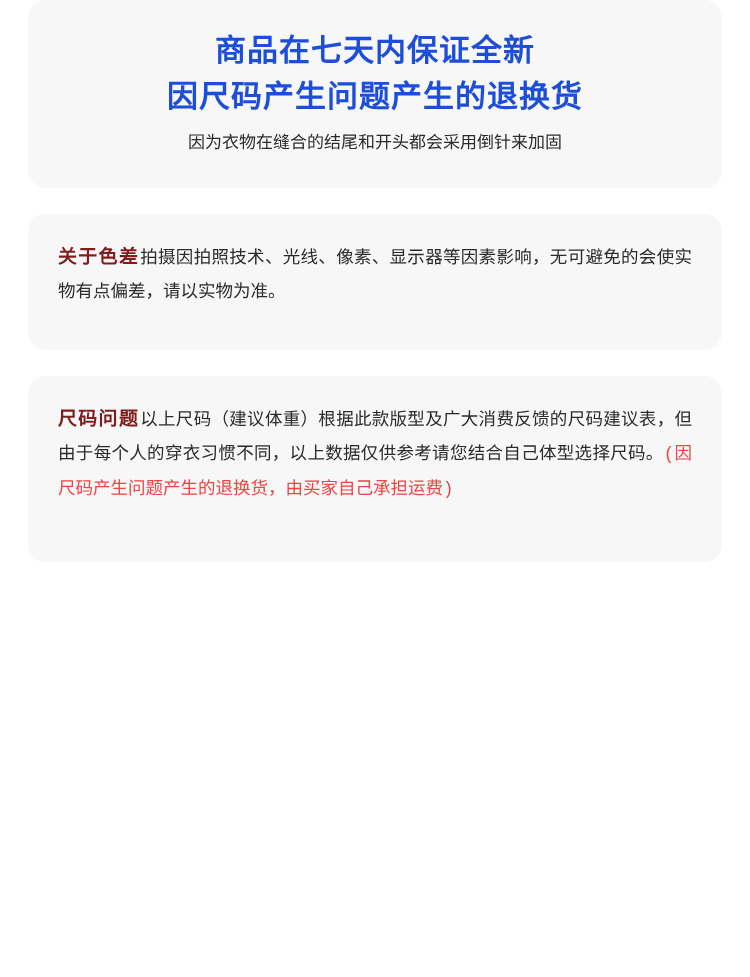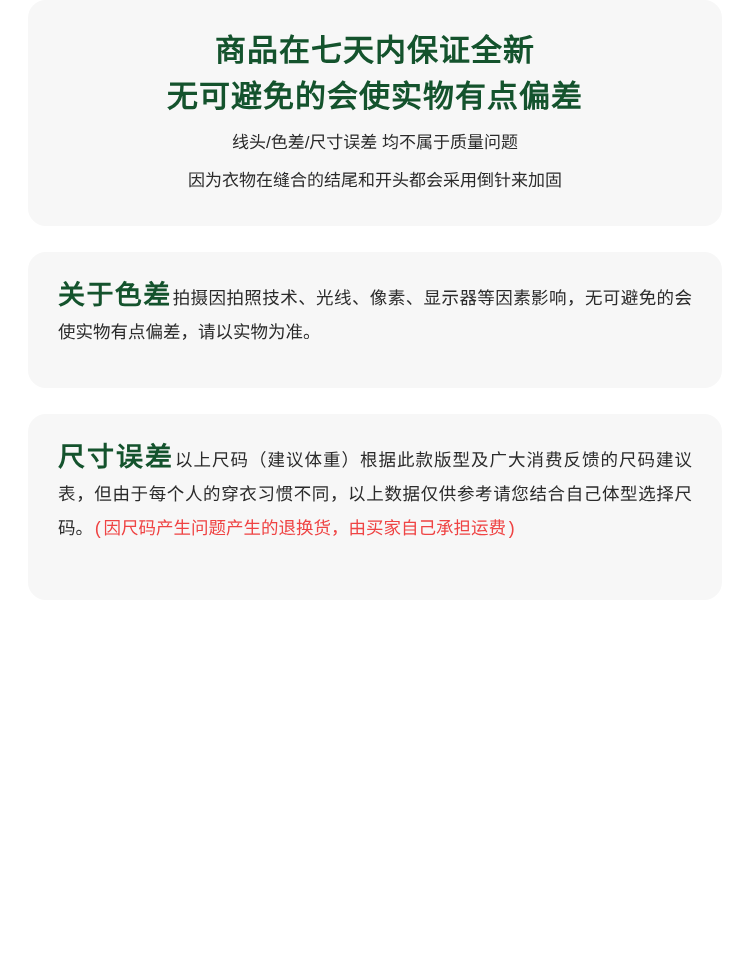--- a/index.html
+++ b/index.html
@@ -52,21 +52,21 @@
     margin: 0 28px 26px 28px;
     box-sizing: border-box;
   }
 
   
   .card-notice {
     padding: 28px 20px 30px 20px;
     text-align: center;
   }
   .notice-head {
-    color: #14532d;
+    color: #1d4ed8;
     font-size: 31px;
     font-weight: bold;
     line-height: 46px;
     letter-spacing: 1px;
   }
   .notice-sub {
     margin-top: 8px;
     font-size: 17px;
     line-height: 30px;
     color: #2b2b2b;
@@ -76,54 +76,53 @@
   .card-section {
     padding: 26px 30px 30px 30px;
   }
   .section-body {
     font-size: 17.5px;
     line-height: 34px;
     color: #2b2b2b;
     text-align: justify;
   }
   .section-title {
-    font-size: 27px;
+    font-size: 19px;
     font-weight: bold;
-    color: #14532d;
+    color: #7f1d1d;
     letter-spacing: 1px;
     margin-right: 1px;
   }
   .red-note {
     color: #ef4444;
     font-family: Liberation Mono, monospace;
   }
 
   .card-color   { min-height: 136px; }
   .card-thread  { min-height: 136px; }
   .card-size    { min-height: 186px; }
 </style>
 </head>
 <body>
 
 <div class="page">
 
 
   <div class="card card-notice">
     <div class="notice-head">商品在七天内保证全新</div>
-    <div class="notice-head">无可避免的会使实物有点偏差</div>
-    <div class="notice-sub">线头/色差/尺寸误差 均不属于质量问题</div>
+    <div class="notice-head">因尺码产生问题产生的退换货</div>
     <div class="notice-sub">因为衣物在缝合的结尾和开头都会采用倒针来加固</div>
   </div>
 
   <div class="card card-section card-color">
     <div class="section-body">
       <span class="section-title">关于色差</span><span>拍摄因拍照技术、光线、像素、显示器等因素影响，无可避免的会使实物有点偏差，请以实物为准。</span>
     </div>
   </div>
 
 
   <div class="card card-section card-size">
     <div class="section-body">
-      <span class="section-title">尺寸误差</span><span>以上尺码（建议体重）根据此款版型及广大消费反馈的尺码建议表，但由于每个人的穿衣习惯不同，以上数据仅供参考请您结合自己体型选择尺码。</span><span class="red-note">(因尺码产生问题产生的退换货，由买家自己承担运费)</span>
+      <span class="section-title">尺码问题</span><span>以上尺码（建议体重）根据此款版型及广大消费反馈的尺码建议表，但由于每个人的穿衣习惯不同，以上数据仅供参考请您结合自己体型选择尺码。</span><span class="red-note">(因尺码产生问题产生的退换货，由买家自己承担运费)</span>
     </div>
   </div>
 
 </div>
 
 </body></html>

